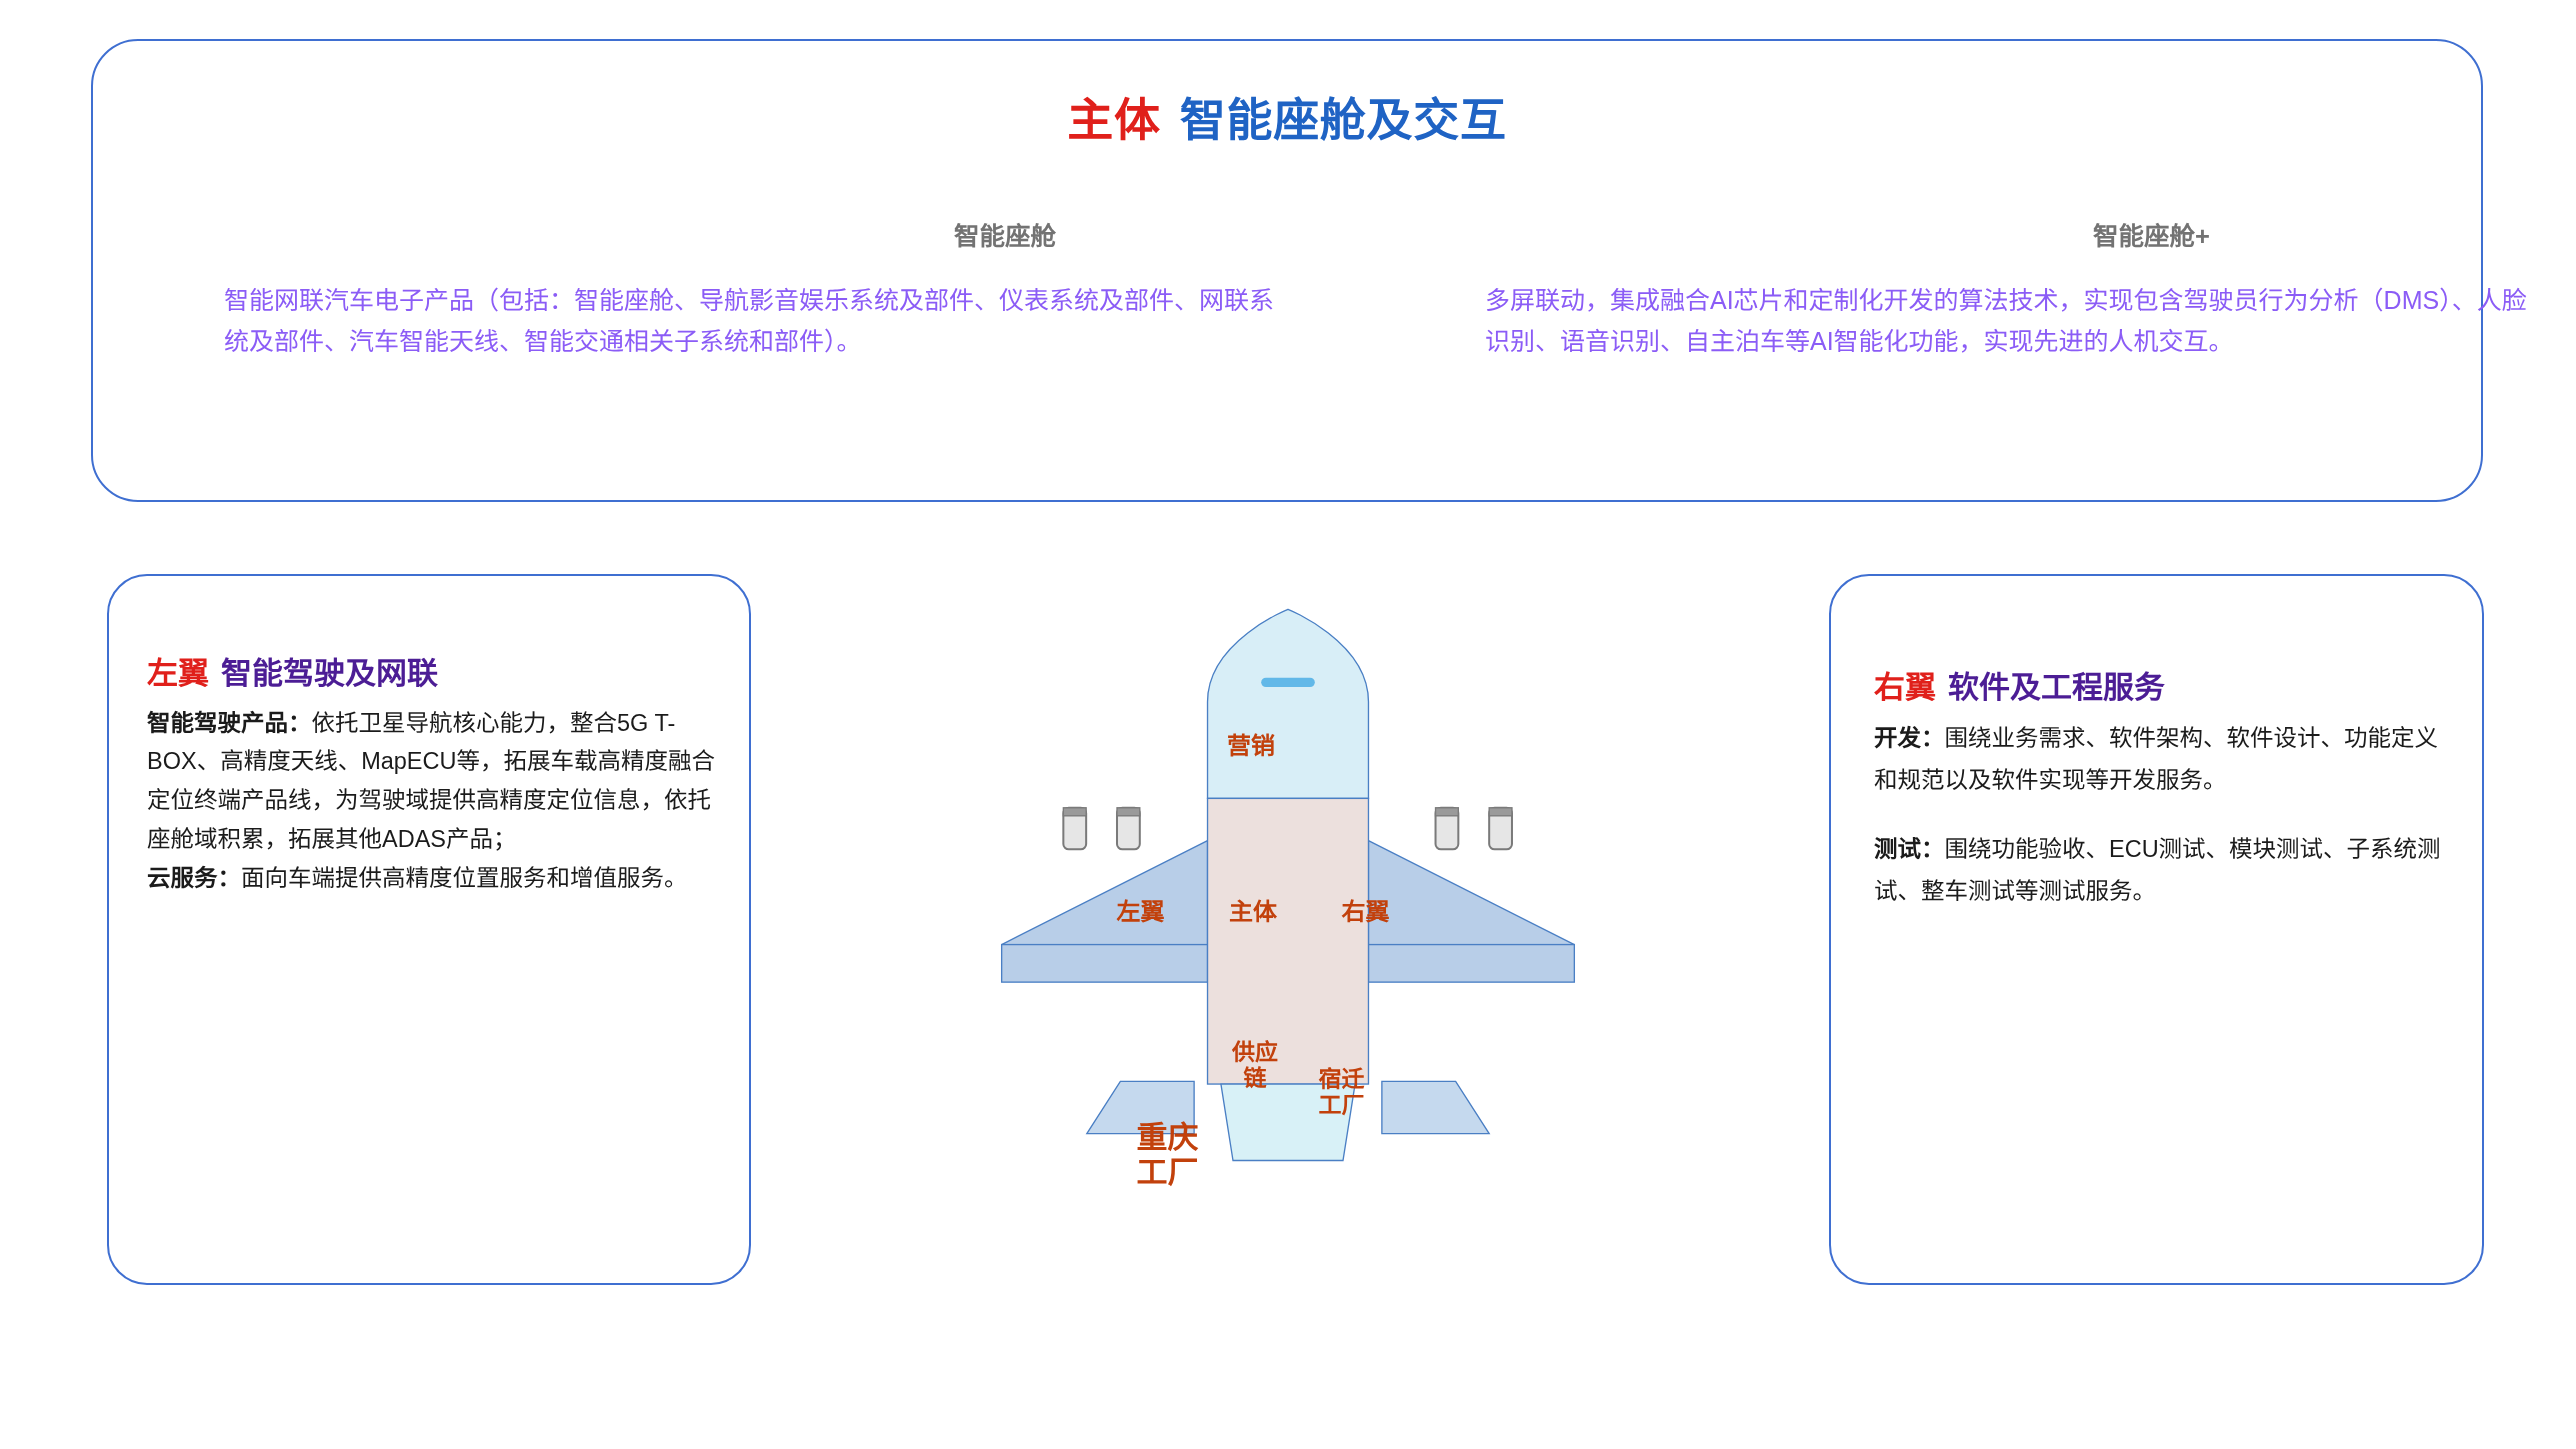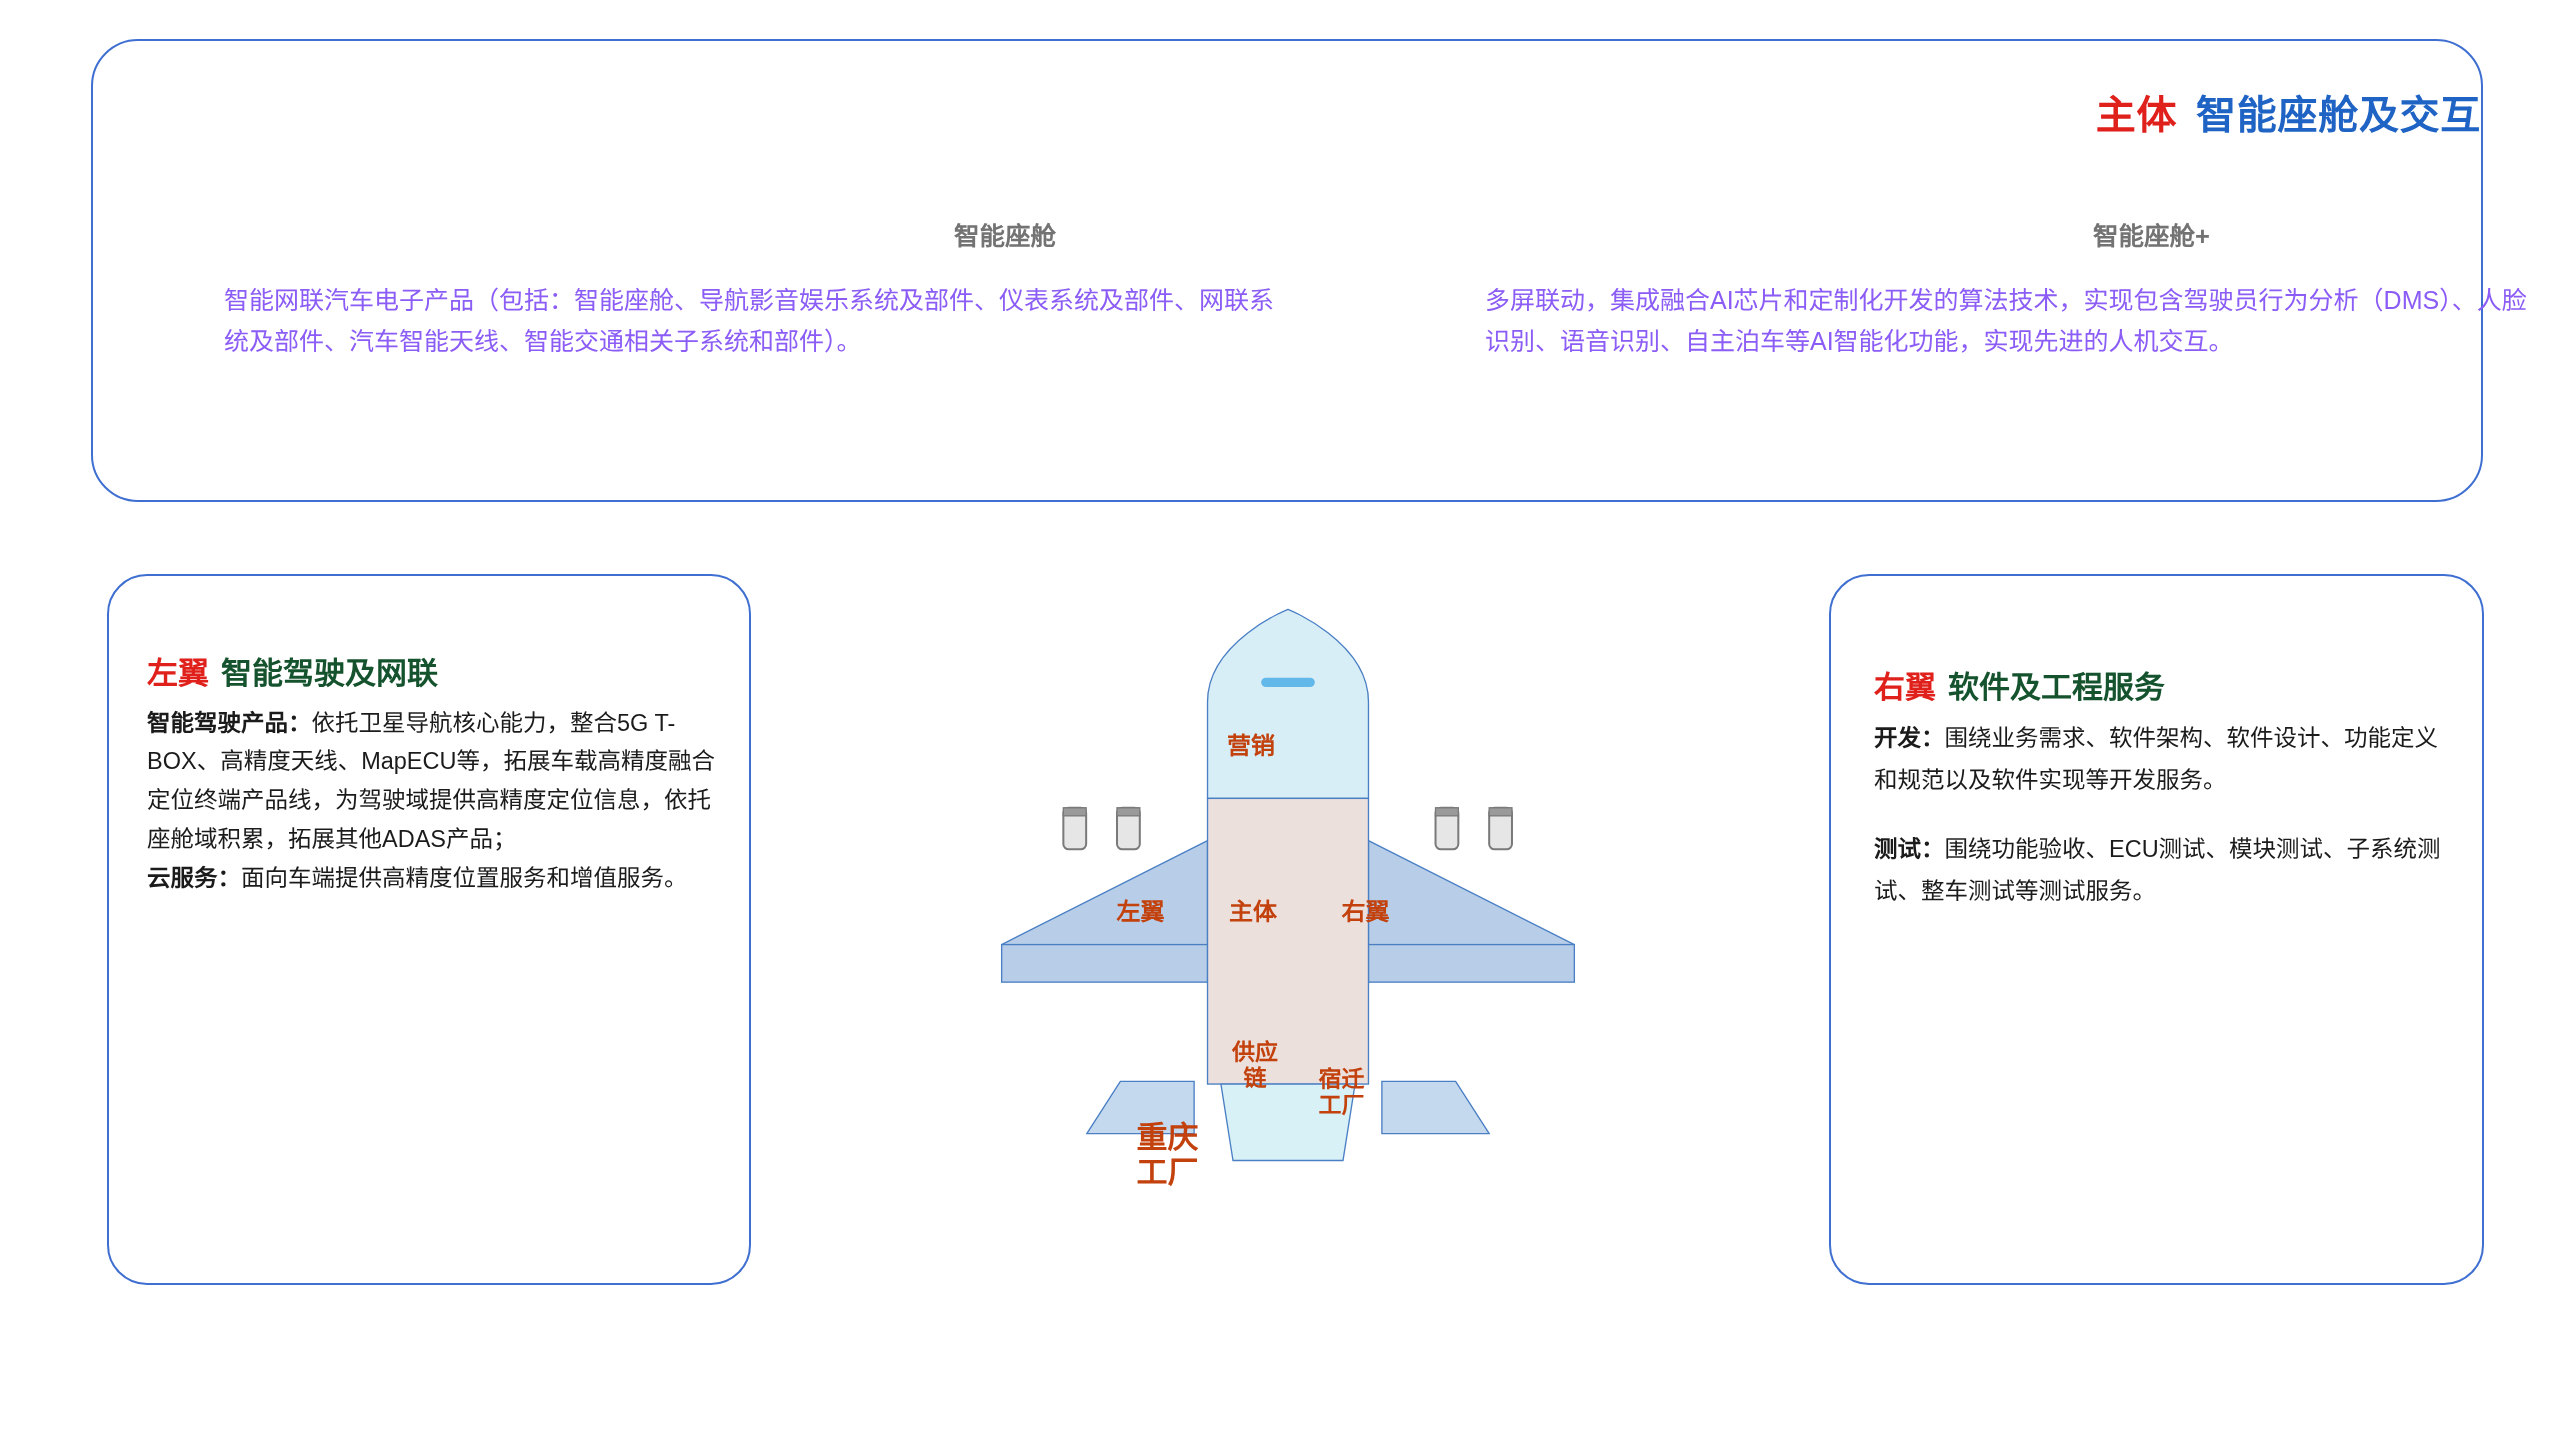--- a/index.html
+++ b/index.html
@@ -38,22 +38,22 @@
     top: 39px;
     width: 2392px;
     height: 463px;
     border-radius: 47px;
   }
   .top-title {
     position: absolute;
     top: 42px;
     left: 0;
     width: 100%;
-    text-align: right;
-    font-size: 40px;
+    text-align: center;
+    font-size: 46px;
     font-weight: bold;
     letter-spacing: 0.7px;
   }
   .top-title .t-red { color: #e0201b; }
   .top-title .t-blue { color: #1f63c4; margin-left: 19px; }
 
   .top-col {
     position: absolute;
     top: 174px;
   }
@@ -83,21 +83,21 @@
     top: 574px;
     width: 644px;
     height: 711px;
   }
   .side-title {
     font-size: 31px;
     font-weight: bold;
     margin: 0 0 10.7px 0;
   }
   .side-title .t-red { color: #e0201b; }
-  .side-title .t-blue { color: #14532d; margin-left: 12px; }
+  .side-title .t-blue { color: #4c1d95; margin-left: 12px; }
 
   .side-inner {
     position: absolute;
     left: 38px;
     right: 31px;
     top: 68px;
   }
   #panel-left .side-inner { top: 72px; }
   .side-body {
     font-size: 23.5px;

